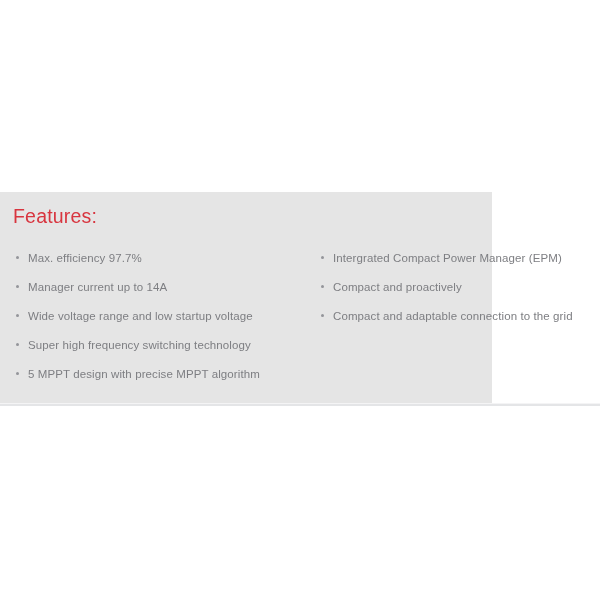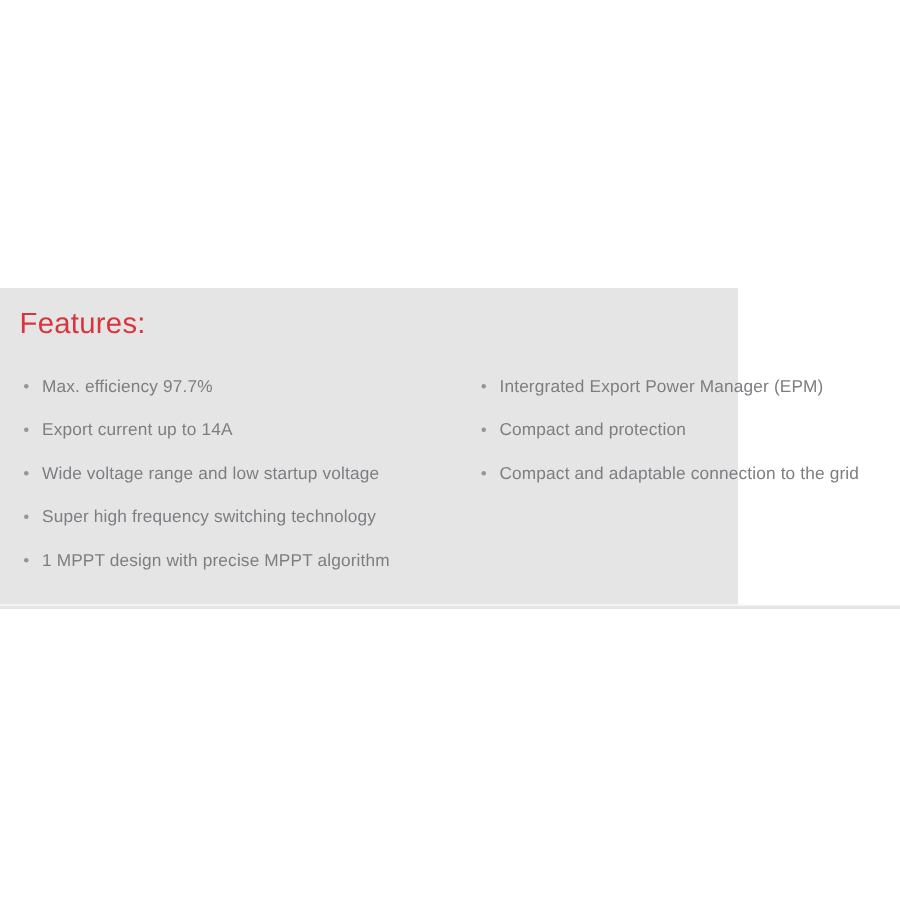--- a/index.html
+++ b/index.html
@@ -90,44 +90,44 @@
 
     <h2 class="heading">Features:</h2>
 
     <ul class="col col-left">
       <li class="feature-item">
         <span class="bullet"></span>
         <span>Max. efficiency 97.7%</span>
       </li>
       <li class="feature-item">
         <span class="bullet"></span>
-        <span>Export current up to 14A</span>
+        <span>Manager current up to 14A</span>
       </li>
       <li class="feature-item">
         <span class="bullet"></span>
         <span>Wide voltage range and low startup voltage</span>
       </li>
       <li class="feature-item">
         <span class="bullet"></span>
         <span>Super high frequency switching technology</span>
       </li>
       <li class="feature-item">
         <span class="bullet"></span>
-        <span>1 MPPT design with precise MPPT algorithm</span>
+        <span>5 MPPT design with precise MPPT algorithm</span>
       </li>
     </ul>
 
     <ul class="col col-right">
       <li class="feature-item">
         <span class="bullet"></span>
-        <span>Intergrated Export Power Manager (EPM)</span>
+        <span>Intergrated Compact Power Manager (EPM)</span>
       </li>
       <li class="feature-item">
         <span class="bullet"></span>
-        <span>Compact and protection</span>
+        <span>Compact and proactively</span>
       </li>
       <li class="feature-item">
         <span class="bullet"></span>
         <span>Compact and adaptable connection to the grid</span>
       </li>
     </ul>
 
   </section>
 
   <div class="panel-gap-line"></div>

